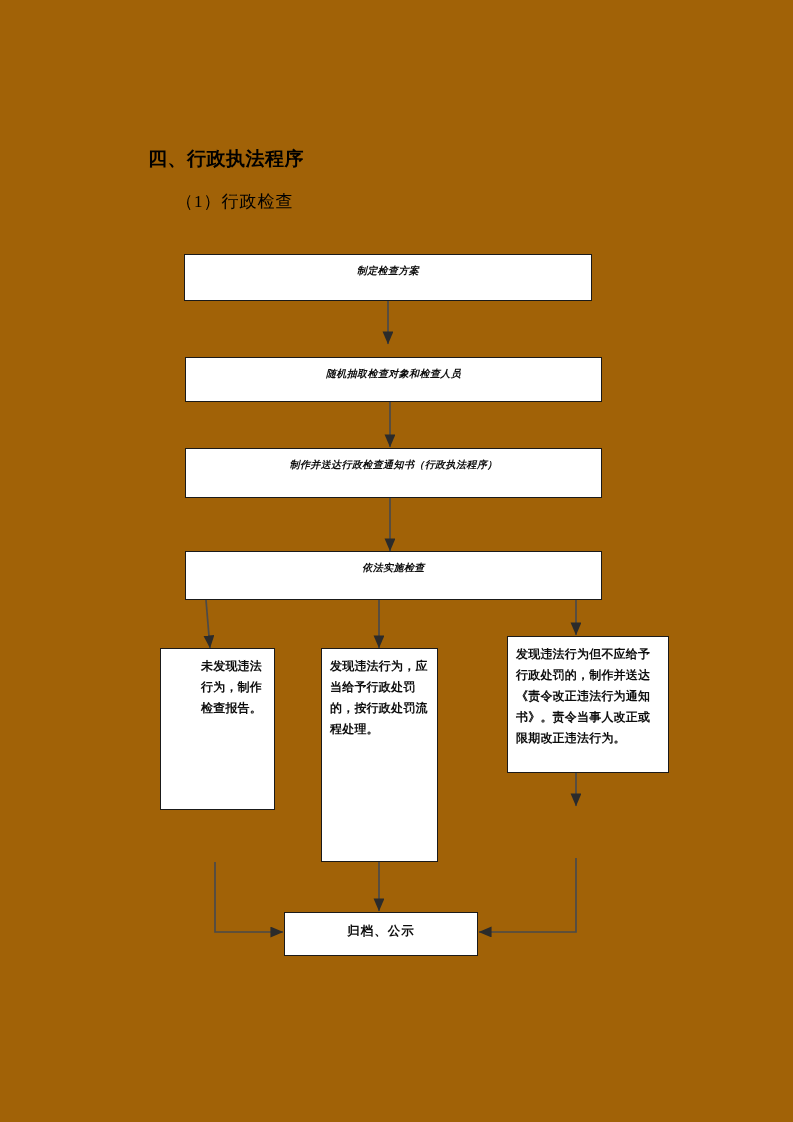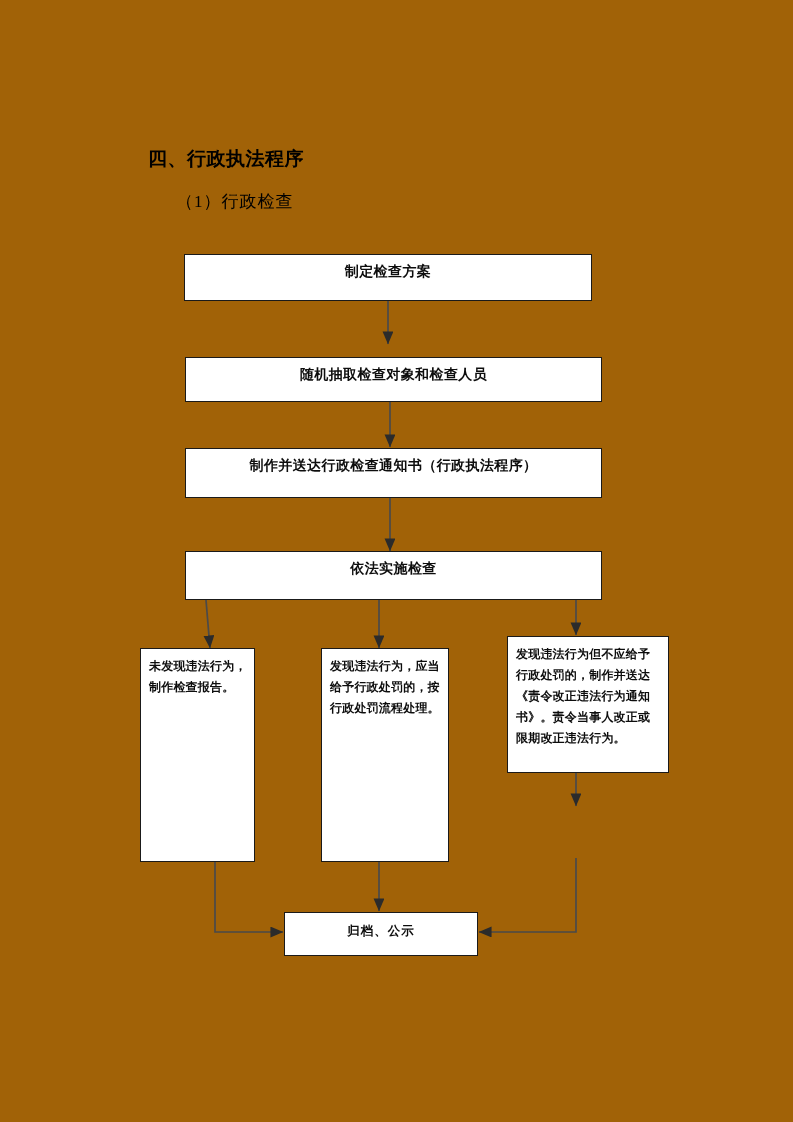--- a/index.html
+++ b/index.html
@@ -69,24 +69,25 @@
   .node .txt {
     display: block;
     font-weight: bold;
     color: #0d0d0d;
     font-family: "DejaVu Sans", "Liberation Sans", sans-serif;
   }
 
   
   .node.wide .txt {
     text-align: center;
-    font-size: 14px;
+    font-size: 10px;
     line-height: 14px;
     padding-top: 9px;
     letter-spacing: 0.4px;
+    font-style: italic;
   }
 
   
   .node.branch .txt {
     text-align: left;
     font-size: 12px;
     line-height: 21px;
     padding: 7px 6px 0 8px;
     letter-spacing: 0.2px;
   }
@@ -146,25 +147,25 @@
     </div>
 
     <div class="node wide" style="left:185px; top:448px; width:417px; height:50px;">
       <span class="txt">制作并送达行政检查通知书（行政执法程序）</span>
     </div>
 
     <div class="node wide" style="left:185px; top:551px; width:417px; height:49px;">
       <span class="txt">依法实施检查</span>
     </div>
 
-    <div class="node branch" style="left:140px; top:648px; width:115px; height:214px;">
+    <div class="node branch" style="left:160px; top:648px; width:115px; height:162px;padding-left:32px;">
       <span class="txt">未发现违法行为，制作检查报告。</span>
     </div>
 
-    <div class="node branch" style="left:321px; top:648px; width:128px; height:214px;">
+    <div class="node branch" style="left:321px; top:648px; width:117px; height:214px;">
       <span class="txt">发现违法行为，应当给予行政处罚的，按行政处罚流程处理。</span>
     </div>
 
     <div class="node branch" style="left:495px; top:636px; width:162px; height:137px;margin-left:12px;">
       <span class="txt">发现违法行为但不应给予行政处罚的，制作并送达《责令改正违法行为通知书》。责令当事人改正或限期改正违法行为。</span>
     </div>
 
 
     <div class="node terminal" style="left:284px; top:912px; width:194px; height:44px;">
       <span class="txt">归档、公示</span>

